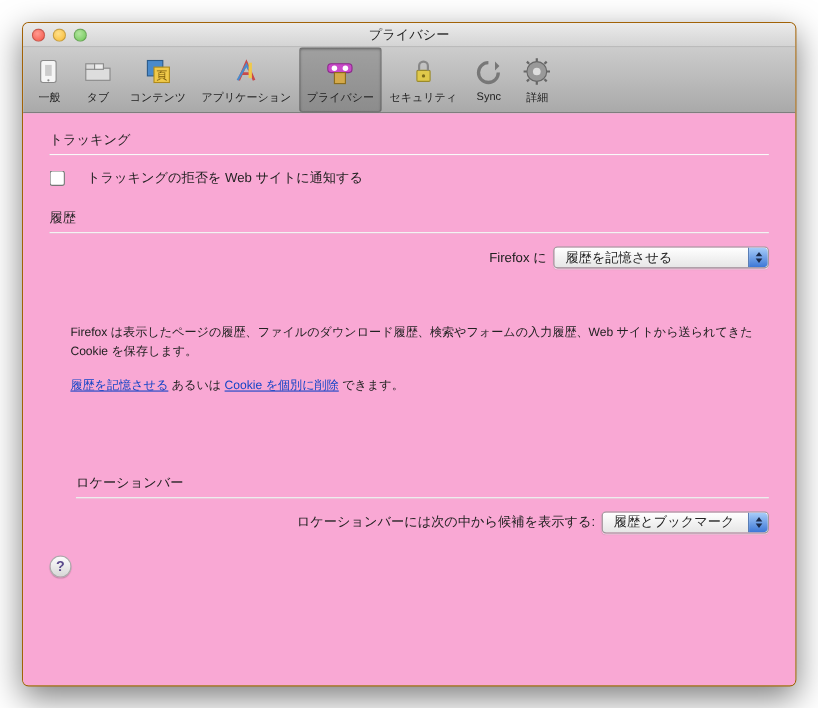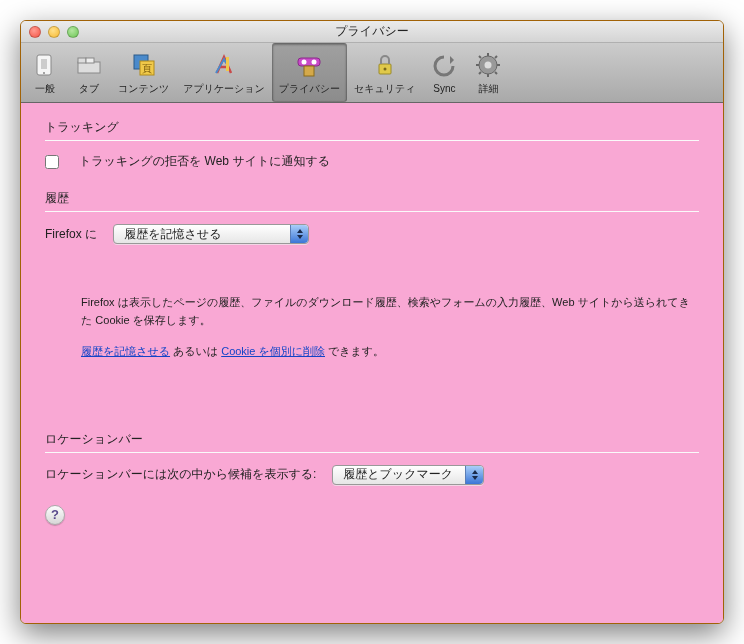--- a/index.html
+++ b/index.html
@@ -111,22 +111,23 @@
       gap: 20px;
       margin-bottom: 20px;
     }
     input[type="checkbox"] {
       width: 14px;
       height: 14px;
     }
     .row-inline {
       display: flex;
       align-items: center;
-      gap: 16px;
+      gap: 6px;
       margin-bottom: 20px;
+      justify-content: flex-end;
     }
     .aqua-select {
       position: relative;
       height: 20px;
       background: linear-gradient(to bottom, #fff, #e6e6e6);
       border: 1px solid #999;
       border-radius: 4px;
       display: inline-flex;
       align-items: center;
       padding: 0 24px 0 10px;
@@ -155,34 +156,34 @@
       border-right: 3px solid transparent;
     }
     .aqua-select .arrows::before {
       border-bottom: 4px solid #1a2a4a;
       margin-bottom: 2px;
     }
     .aqua-select .arrows::after {
       border-top: 4px solid #1a2a4a;
     }
     .description {
-      margin: 50px 0 16px 36px;
+      margin: 50px 0 16px 19px;
       font-size: 11px;
       line-height: 1.6;
       color: #222;
     }
     .description .links {
       margin-top: 14px;
     }
     .description .link {
       color: #1344c7;
       text-decoration: underline;
       cursor: pointer;
     }
-    .locationbar-section { margin-top: 70px; }
+    .locationbar-section { margin-top: 70px; margin-left: 24px; }
     .help {
       width: 20px;
       height: 20px;
       border-radius: 50%;
       background: linear-gradient(to bottom, #fdfdfd, #d7d7d7);
       border: 1px solid #aaa;
       display: flex;
       align-items: center;
       justify-content: center;
       font-size: 13px;

